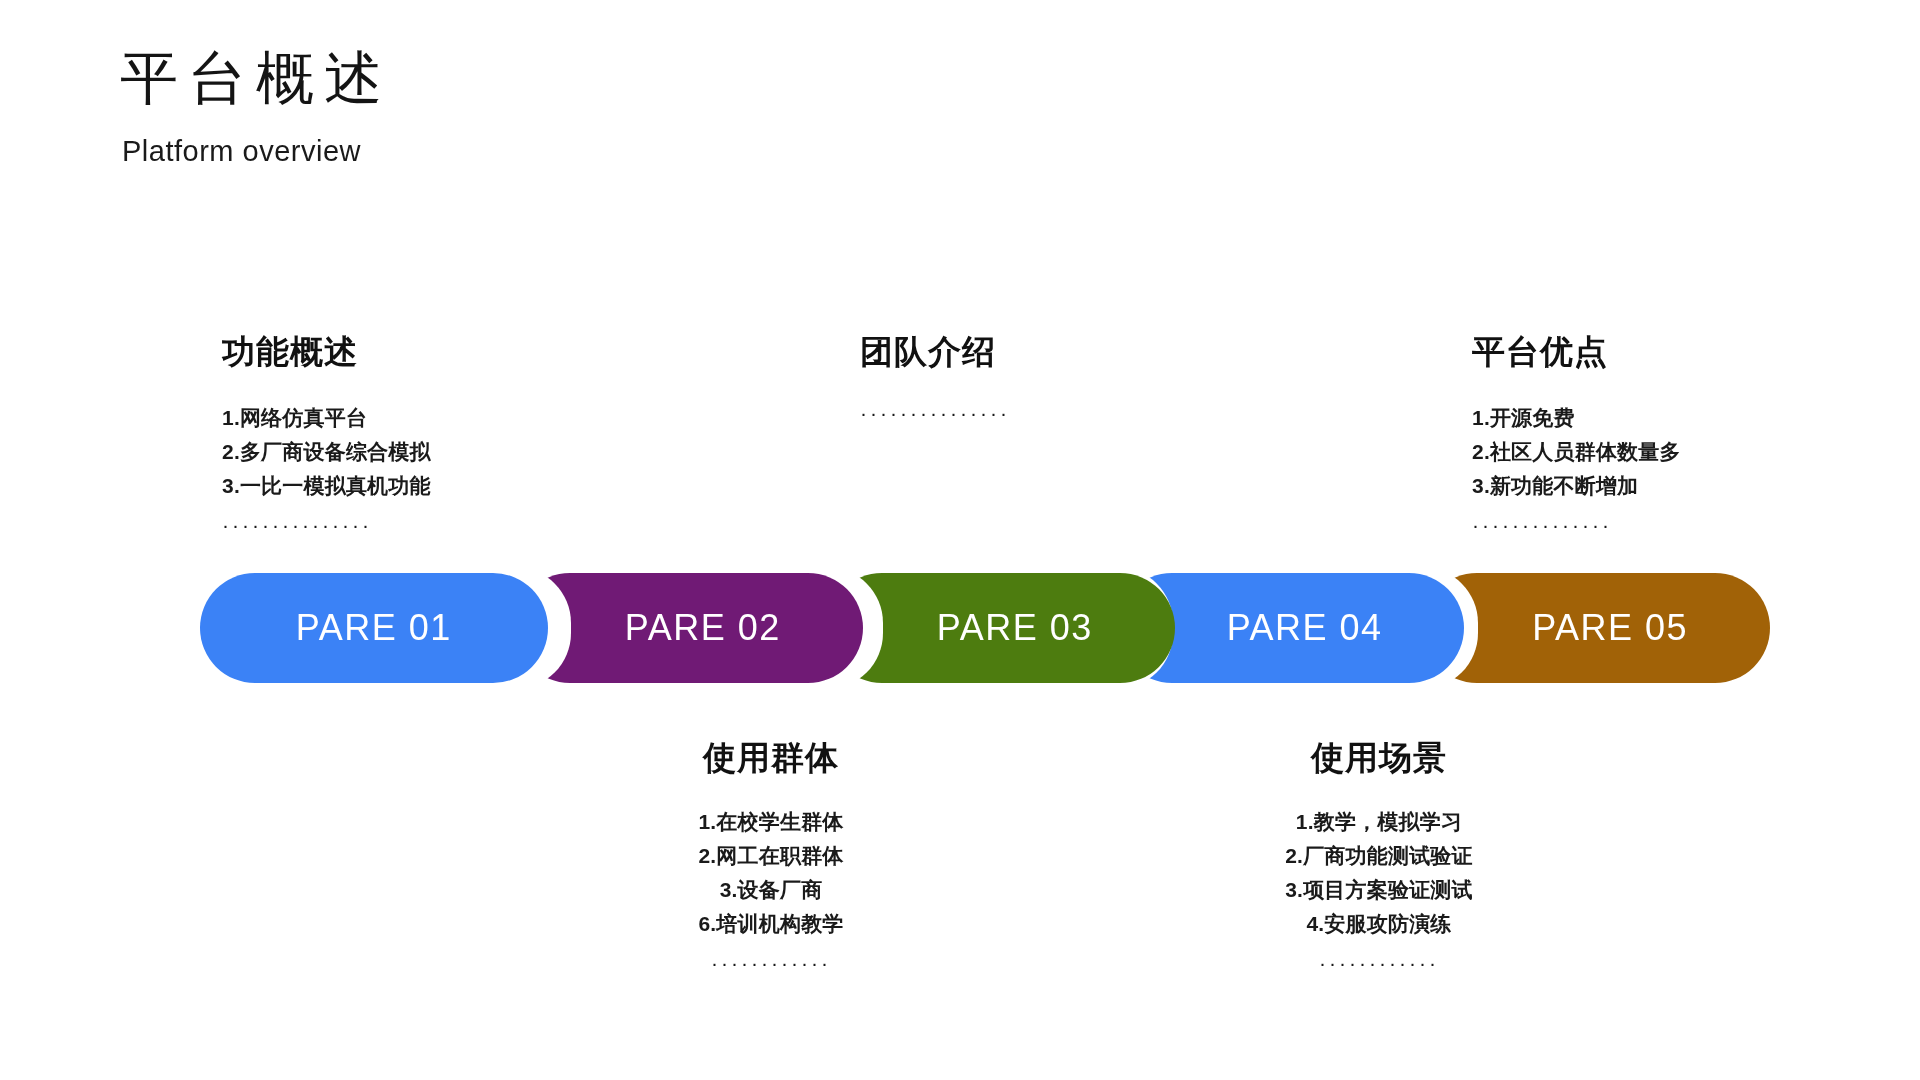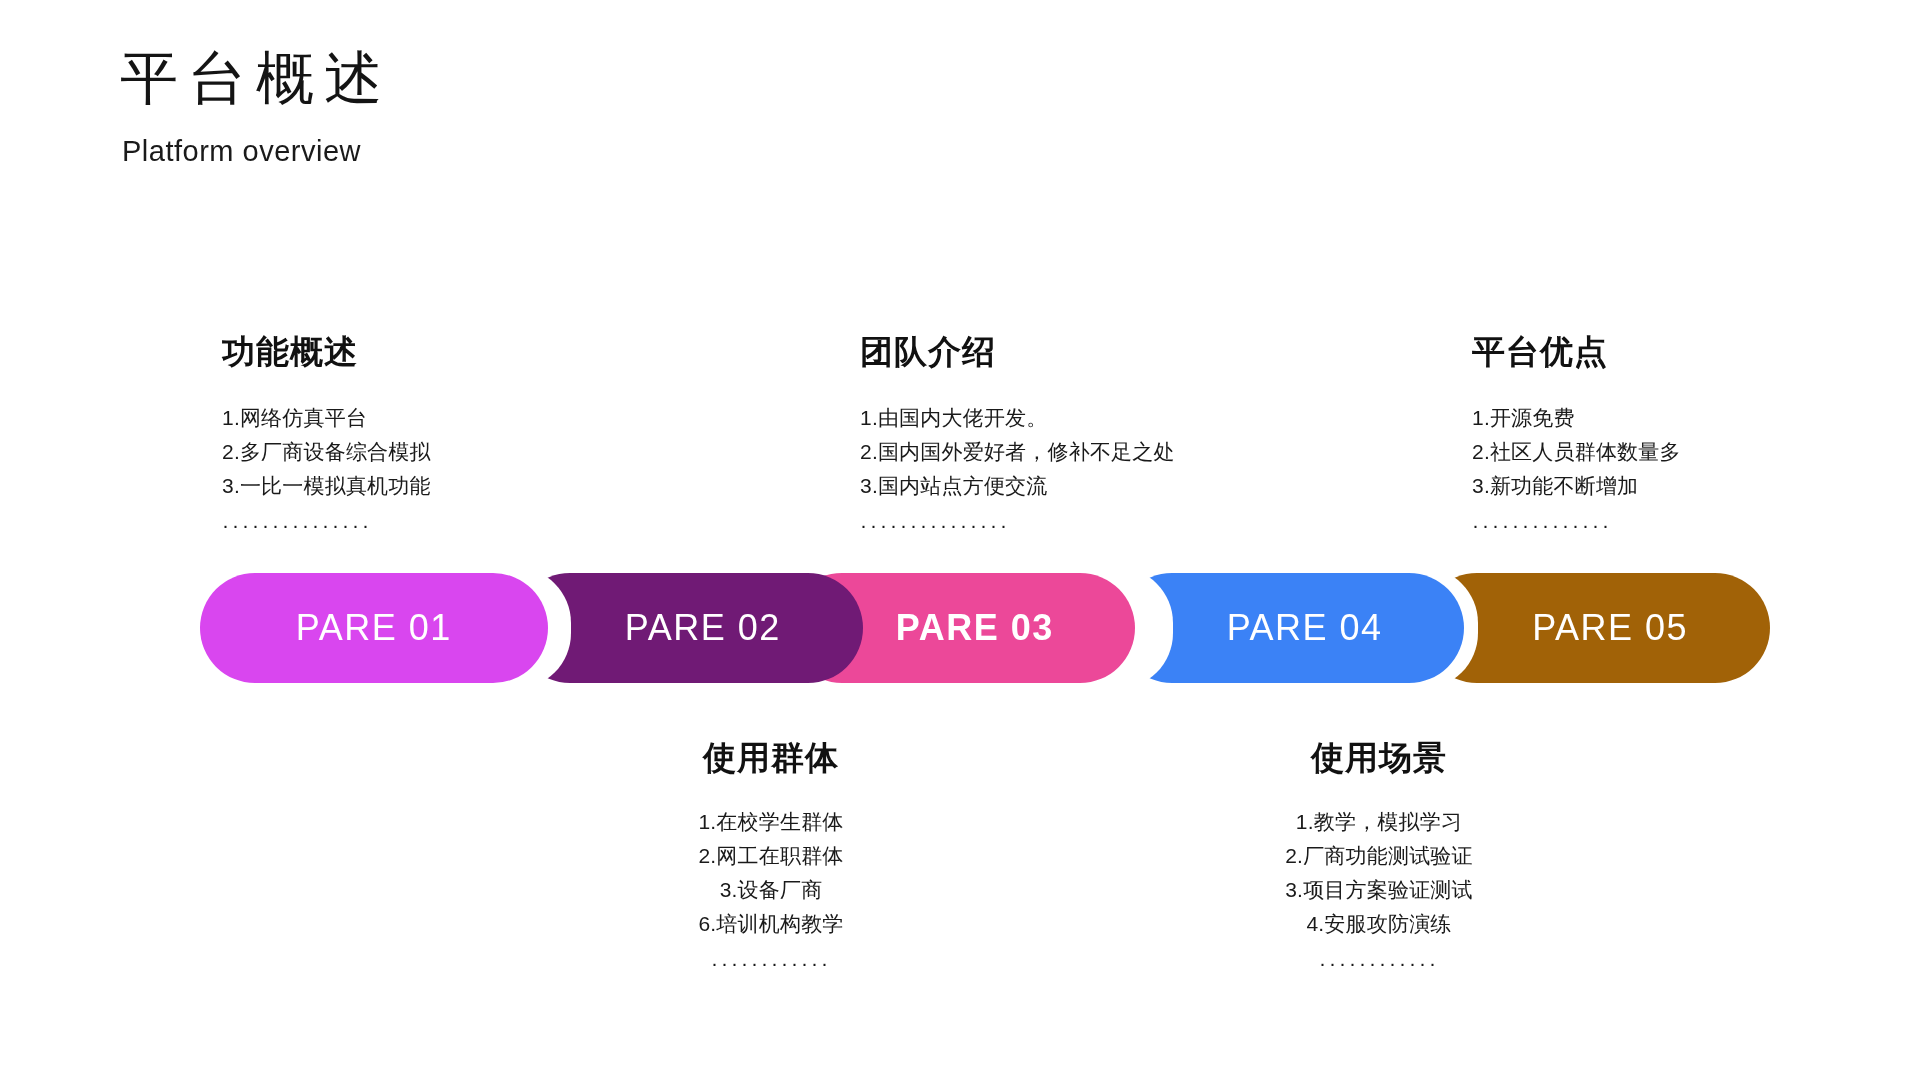--- a/index.html
+++ b/index.html
@@ -89,20 +89,21 @@
     font-weight: 700;
     color: #111111;
     margin: 0 0 26px 0;
     letter-spacing: 1px;
     white-space: nowrap;
   }
   .col-list {
     list-style: none;
     margin: 0;
     padding: 0;
+    font-weight: bold;
   }
   .col-list li {
     font-size: 21px;
     line-height: 1.62;
     color: #1a1a1a;
     white-space: nowrap;
     letter-spacing: 0.2px;
   }
   .col-ellipsis {
     font-size: 21px;
@@ -137,25 +138,20 @@
   <ul class="col-list">
     <li>1.网络仿真平台</li>
     <li>2.多厂商设备综合模拟</li>
     <li>3.一比一模拟真机功能</li>
   </ul>
   <div class="col-ellipsis">···············</div>
 </div>
 
 <div class="col top col-3">
   <div class="col-title">团队介绍</div>
-  <ul class="col-list">
-    <li>1.由国内大佬开发。</li>
-    <li>2.国内国外爱好者，修补不足之处</li>
-    <li>3.国内站点方便交流</li>
-  </ul>
   <div class="col-ellipsis">···············</div>
 </div>
 
 <div class="col top col-5">
   <div class="col-title">平台优点</div>
   <ul class="col-list">
     <li>1.开源免费</li>
     <li>2.社区人员群体数量多</li>
     <li>3.新功能不断增加</li>
   </ul>
@@ -186,24 +182,24 @@
 
 <div class="band">
   <div class="pill" id="pill-5" style="left: 1222.4px; width: 347.6px; background: #a16207; z-index: 11;">
     <span class="notch" style="background: rgb(255, 255, 255);"></span>
     <span class="pill-label" style="margin-left: 28px;">PARE 05</span>
   </div>
   <div class="pill" id="pill-4" style="left: 916.8px; width: 347.6px; background: #3b82f6; z-index: 12;">
     <span class="notch" style="background: rgb(255, 255, 255);"></span>
     <span class="pill-label" style="margin-left: 28px;">PARE 04</span>
   </div>
-  <div class="pill" id="pill-3" style="left: 587px; width: 347.6px; background: #ec4899; z-index: 13; font-weight: bold;">
+  <div class="pill" id="pill-3" style="left: 627px; width: 347.6px; background: #4d7c0f; z-index: 13;">
     <span class="notch" style="background: rgb(255, 255, 255);"></span>
     <span class="pill-label" style="margin-left: 28px;">PARE 03</span>
   </div>
   <div class="pill" id="pill-2" style="left: 315px; width: 347.6px; background: #701a75; z-index: 14;">
     <span class="notch" style="background: rgb(255, 255, 255);"></span>
     <span class="pill-label" style="margin-left: 28px;">PARE 02</span>
   </div>
-  <div class="pill" id="pill-1" style="left: 0px; width: 347.6px; background: #d946ef; z-index: 15;">
+  <div class="pill" id="pill-1" style="left: 0px; width: 347.6px; background: #3b82f6; z-index: 15;">
     <span class="pill-label" style="margin-left: 0px;">PARE 01</span>
   </div>
 </div>
 
 </body></html>

